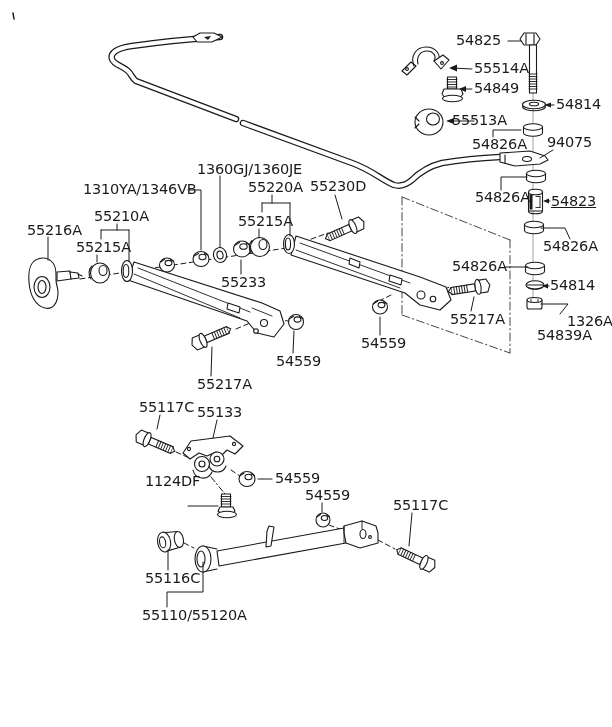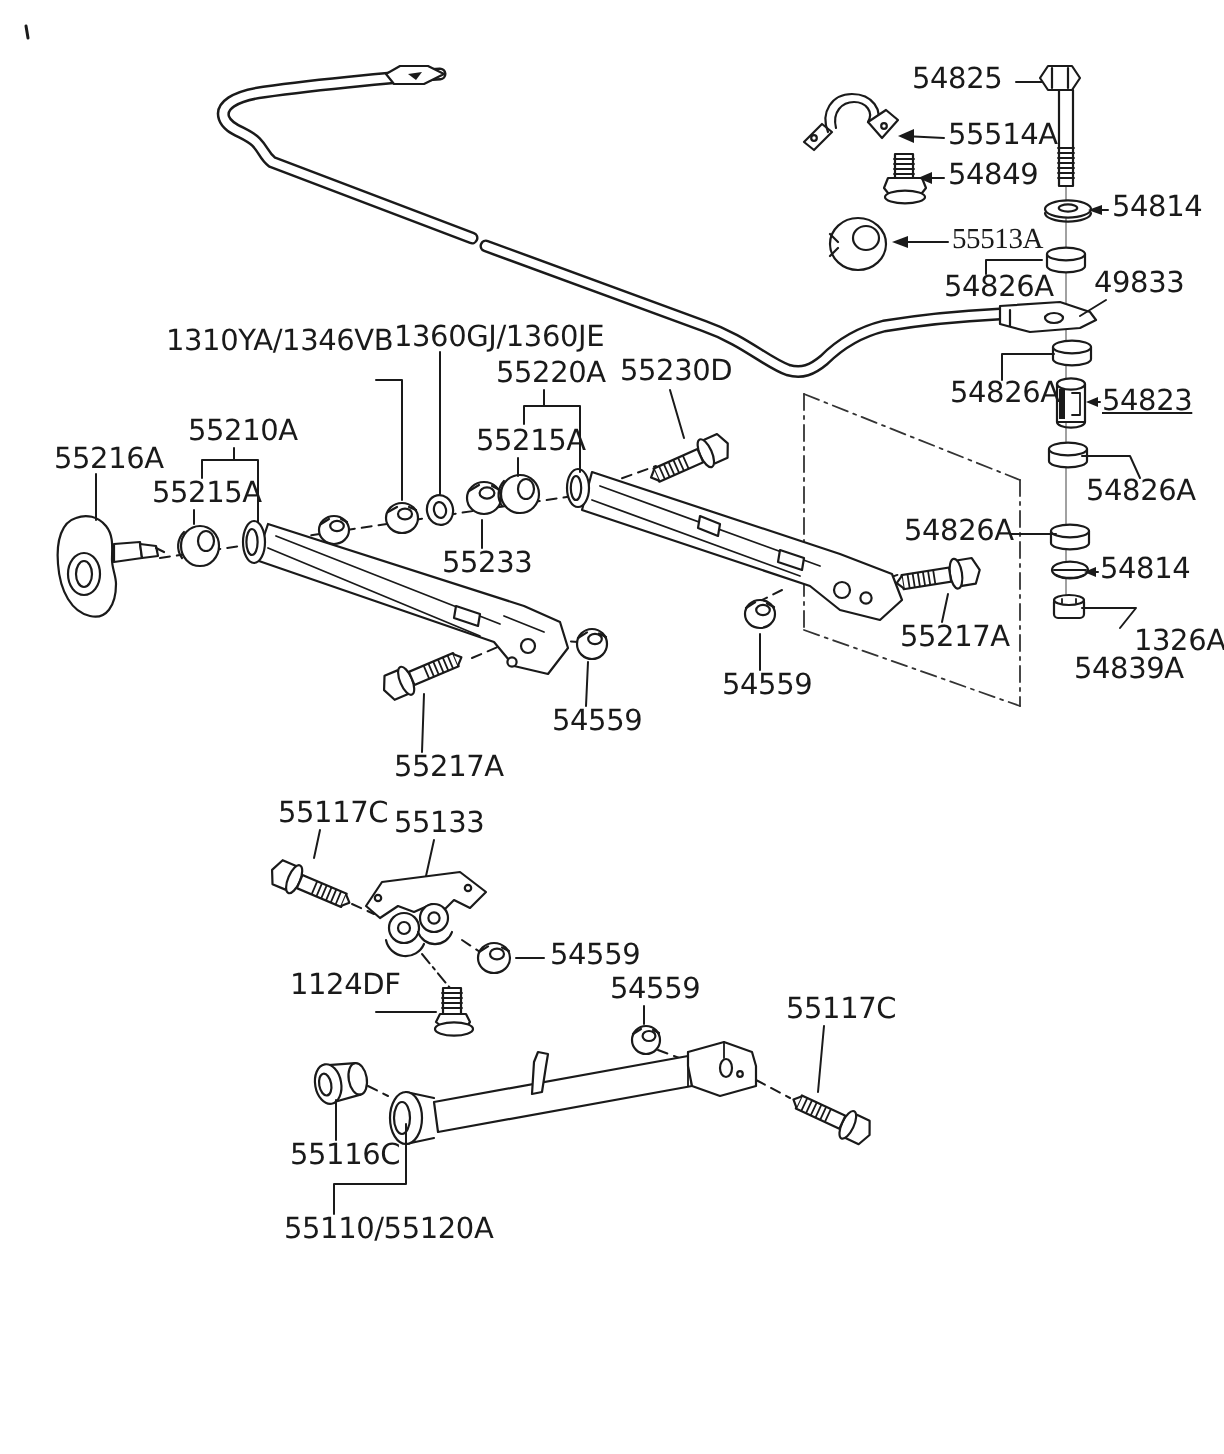--- a/index.html
+++ b/index.html
@@ -319,45 +319,45 @@
     <polygon points="543,201 549,198.5 549,203.5"></polygon>
     <polygon points="542,286 548,283.5 548,288.5"></polygon>
   </g>
 </svg>
 
 <div id="labels-layer">
       <div class="part-label" style="left: 456px; top: 33px;">54825</div>
       <div class="part-label" style="left: 474px; top: 61px;">55514A</div>
       <div class="part-label" style="left: 474px; top: 81px;">54849</div>
       <div class="part-label" style="left: 556px; top: 97px;">54814</div>
-      <div class="part-label" style="left: 476px; top: 113px; font-family: Liberation Serif, serif;">55513A</div>
+      <div class="part-label" style="left: 452px; top: 113px;">55513A</div>
       <div class="part-label" style="left: 472px; top: 137px;">54826A</div>
-      <div class="part-label" style="left: 547px; top: 135px;">49833</div>
+      <div class="part-label" style="left: 547px; top: 135px;">94075</div>
       <div class="part-label" style="left: 475px; top: 190px;">54826A</div>
       <div class="part-label" style="left: 551px; top: 194px; text-decoration: underline;">54823</div>
       <div class="part-label" style="left: 543px; top: 239px;">54826A</div>
       <div class="part-label" style="left: 452px; top: 259px;">54826A</div>
       <div class="part-label" style="left: 550px; top: 278px;">54814</div>
       <div class="part-label" style="left: 539px; top: 314px; margin-left: 28px;">1326AA</div>
       <div class="part-label" style="left: 537px; top: 328px;">54839A</div>
       <div class="part-label" style="left: 450px; top: 312px;">55217A</div>
       <div class="part-label" style="left: 361px; top: 336px;">54559</div>
       <div class="part-label" style="left: 276px; top: 354px;">54559</div>
       <div class="part-label" style="left: 197px; top: 377px;">55217A</div>
       <div class="part-label" style="left: 221px; top: 275px;">55233</div>
       <div class="part-label" style="left: 165px; top: 162px; margin-left: 32px;">1360GJ/1360JE</div>
-      <div class="part-label" style="left: 83px; top: 164px;">1310YA/1346VB</div>
+      <div class="part-label" style="left: 83px; top: 182px;">1310YA/1346VB</div>
       <div class="part-label" style="left: 248px; top: 180px;">55220A</div>
       <div class="part-label" style="left: 238px; top: 214px;">55215A</div>
       <div class="part-label" style="left: 310px; top: 179px; text-align: right;">55230D</div>
       <div class="part-label" style="left: 94px; top: 209px;">55210A</div>
       <div class="part-label" style="left: 76px; top: 240px;">55215A</div>
       <div class="part-label" style="left: 27px; top: 223px;">55216A</div>
       <div class="part-label" style="left: 139px; top: 400px;">55117C</div>
       <div class="part-label" style="left: 197px; top: 405px;">55133</div>
       <div class="part-label" style="left: 275px; top: 471px;">54559</div>
-      <div class="part-label" style="left: 145px; top: 486px;">1124DF</div>
+      <div class="part-label" style="left: 145px; top: 474px;">1124DF</div>
       <div class="part-label" style="left: 305px; top: 488px;">54559</div>
       <div class="part-label" style="left: 393px; top: 498px;">55117C</div>
       <div class="part-label" style="left: 145px; top: 571px;">55116C</div>
       <div class="part-label" style="left: 142px; top: 608px;">55110/55120A</div>
     </div>
 </div>
 
 </body></html>

